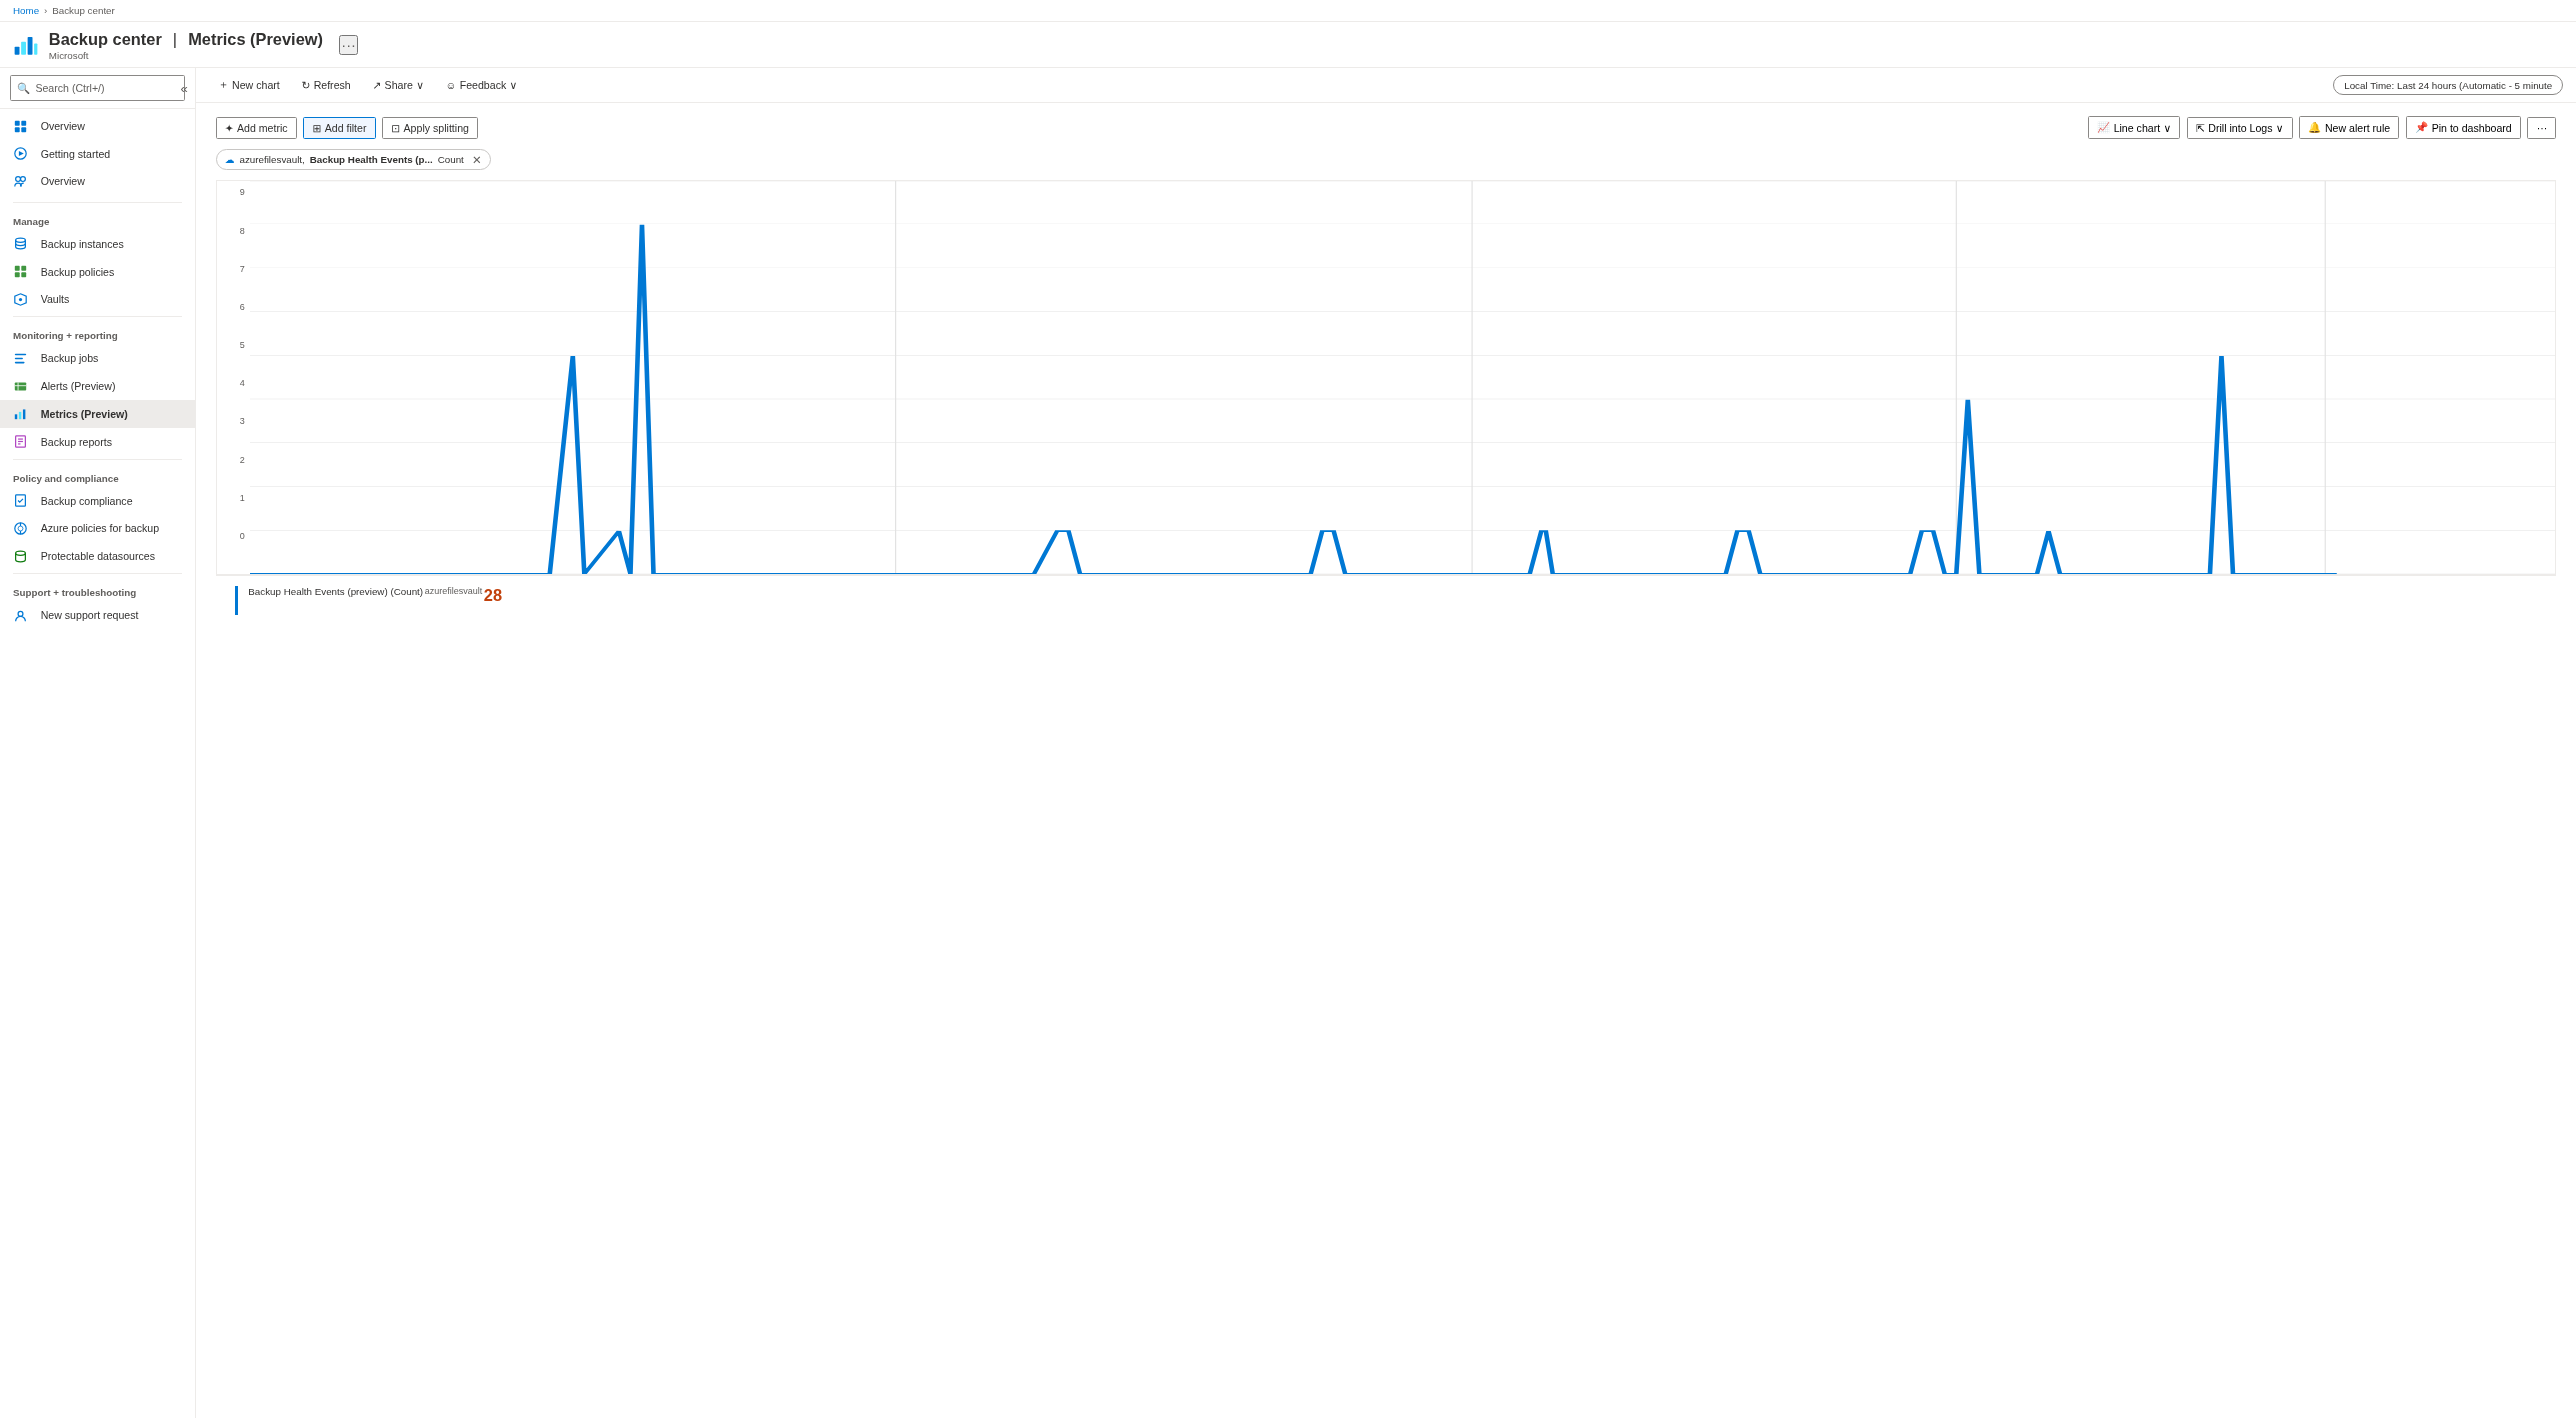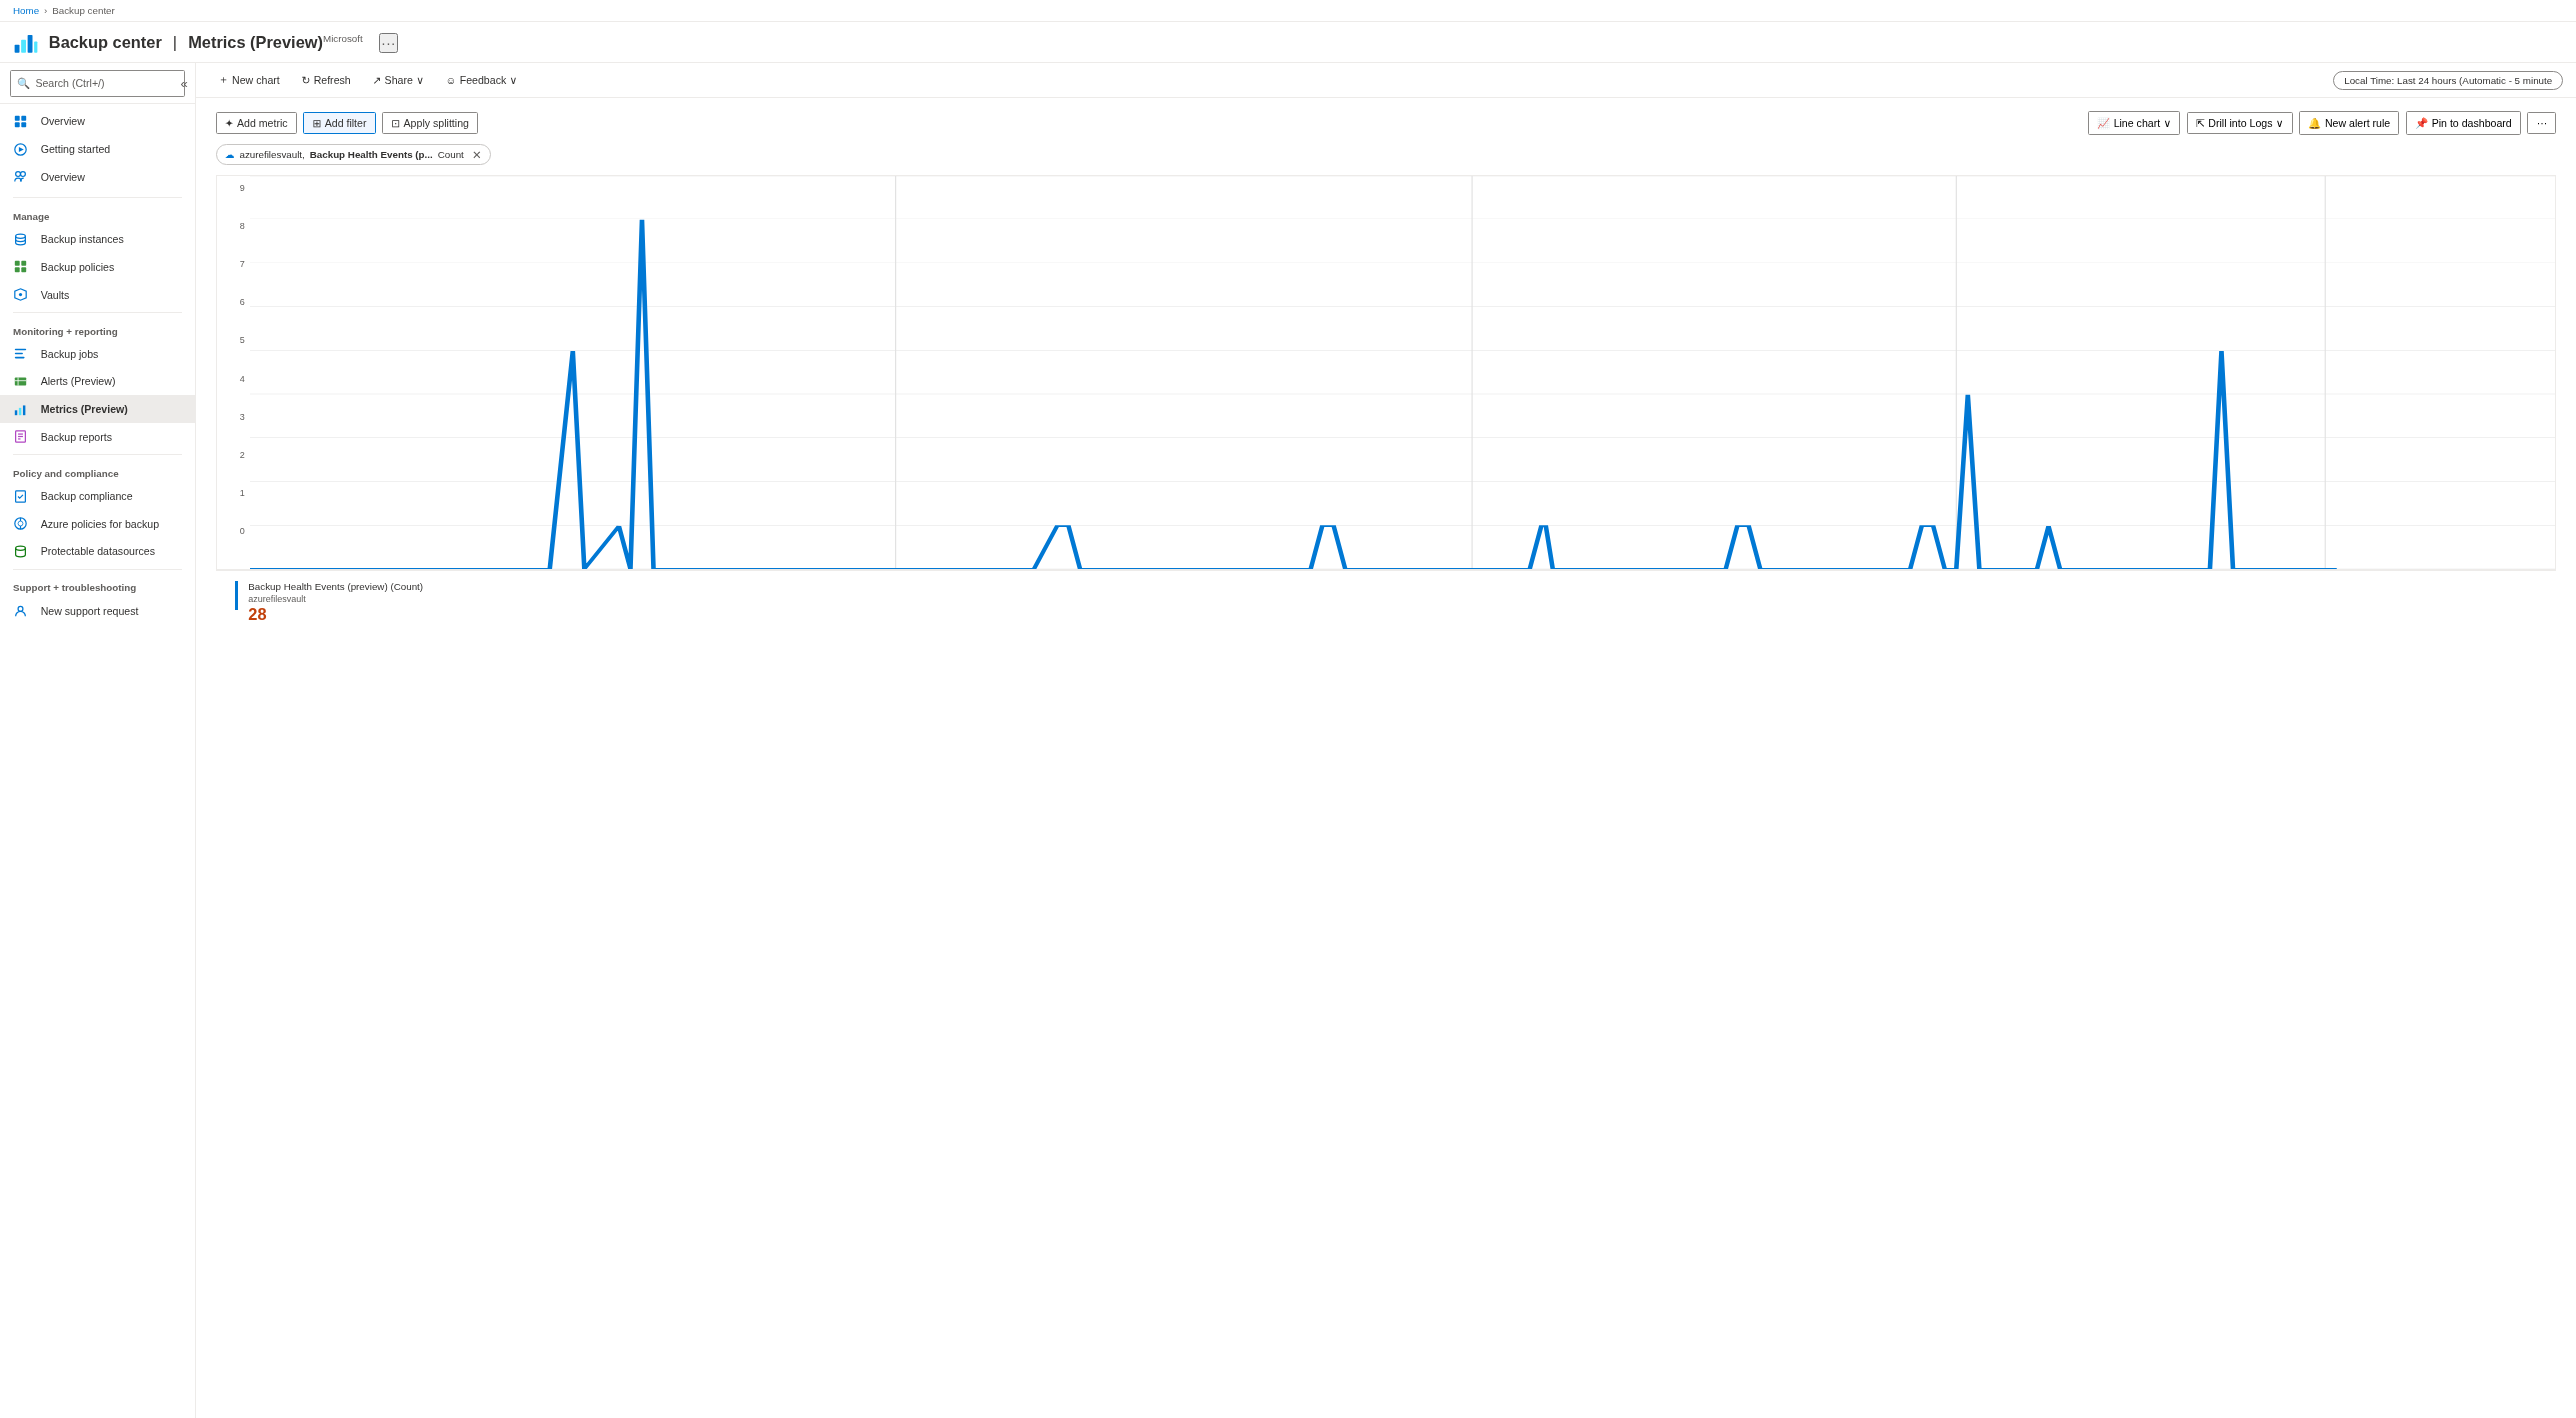--- a/index.html
+++ b/index.html
@@ -8,21 +8,21 @@
     .app-container { display: flex; flex-direction: column; height: 100vh; }
 
     
     .breadcrumb { padding: 4.9px 13px; font-size: 9.8px; color: #605e5c; background: #fff; border-bottom: 0.8px solid #edebe9; display: flex; align-items: center; gap: 4.9px; }
     .breadcrumb a { color: #0078d4; text-decoration: none; }
     .breadcrumb .separator { color: #605e5c; }
 
     
     .page-header { background: #fff; padding: 8.2px 13px 6.5px; border-bottom: 0.8px solid #edebe9; display: flex; align-items: center; gap: 9.8px; }
     .page-header-icon { width: 26px; height: 26px; }
-    .page-header-text { display: flex; }
+    .page-header-text { display: flex; flex-direction: column; }
     .page-header-title { font-size: 16.4px; font-weight: 600; color: #323130; line-height: 1.2; }
     .page-header-subtitle { font-size: 9.8px; color: #605e5c; }
     .more-btn { margin-left: 6.5px; cursor: pointer; color: #605e5c; font-size: 14.7px; }
 
     
     .main-area { display: flex; flex: 1; overflow: hidden; }
 
     
     .sidebar { width: 196px; background: #fff; border-right: 0.8px solid #edebe9; display: flex; flex-direction: column; overflow-y: auto; flex-shrink: 0; }
     .search-box { padding: 6.5px 9.8px; border-bottom: 0.8px solid #edebe9; }
@@ -61,21 +61,21 @@
     
     .filter-tag { display: flex; align-items: center; gap: 4.9px; background: #fff; border: 0.8px solid #c8c6c4; border-radius: 13px; padding: 2.5px 8.2px; font-size: 9.8px; }
     .filter-close { cursor: pointer; color: #605e5c; font-size: 11.5px; margin-left: 3.3px; }
 
     
     .chart-container { position: relative; border: 0.8px solid #edebe9; background: #fff; }
 
     
     .chart-legend { padding: 9.8px 19.6px; border-top: 0.8px solid #edebe9; display: flex; align-items: flex-start; gap: 9.8px; }
     .legend-color { width: 3.3px; height: 29.4px; background: #0078d4; flex-shrink: 0; }
-    .legend-text { display: flex; flex-direction: column; gap: 1.6px; }
+    .legend-text { display: flex; flex-direction: row; gap: 1.6px; }
     .legend-name { font-size: 9.8px; color: #323130; }
     .legend-sub { font-size: 9px; color: #605e5c; }
     .legend-value { font-size: 16.4px; font-weight: 600; color: #c2410c; }
 
     
     .icon-blue { color: #0078d4; }
   </style>
 </head>
 <body>
 

